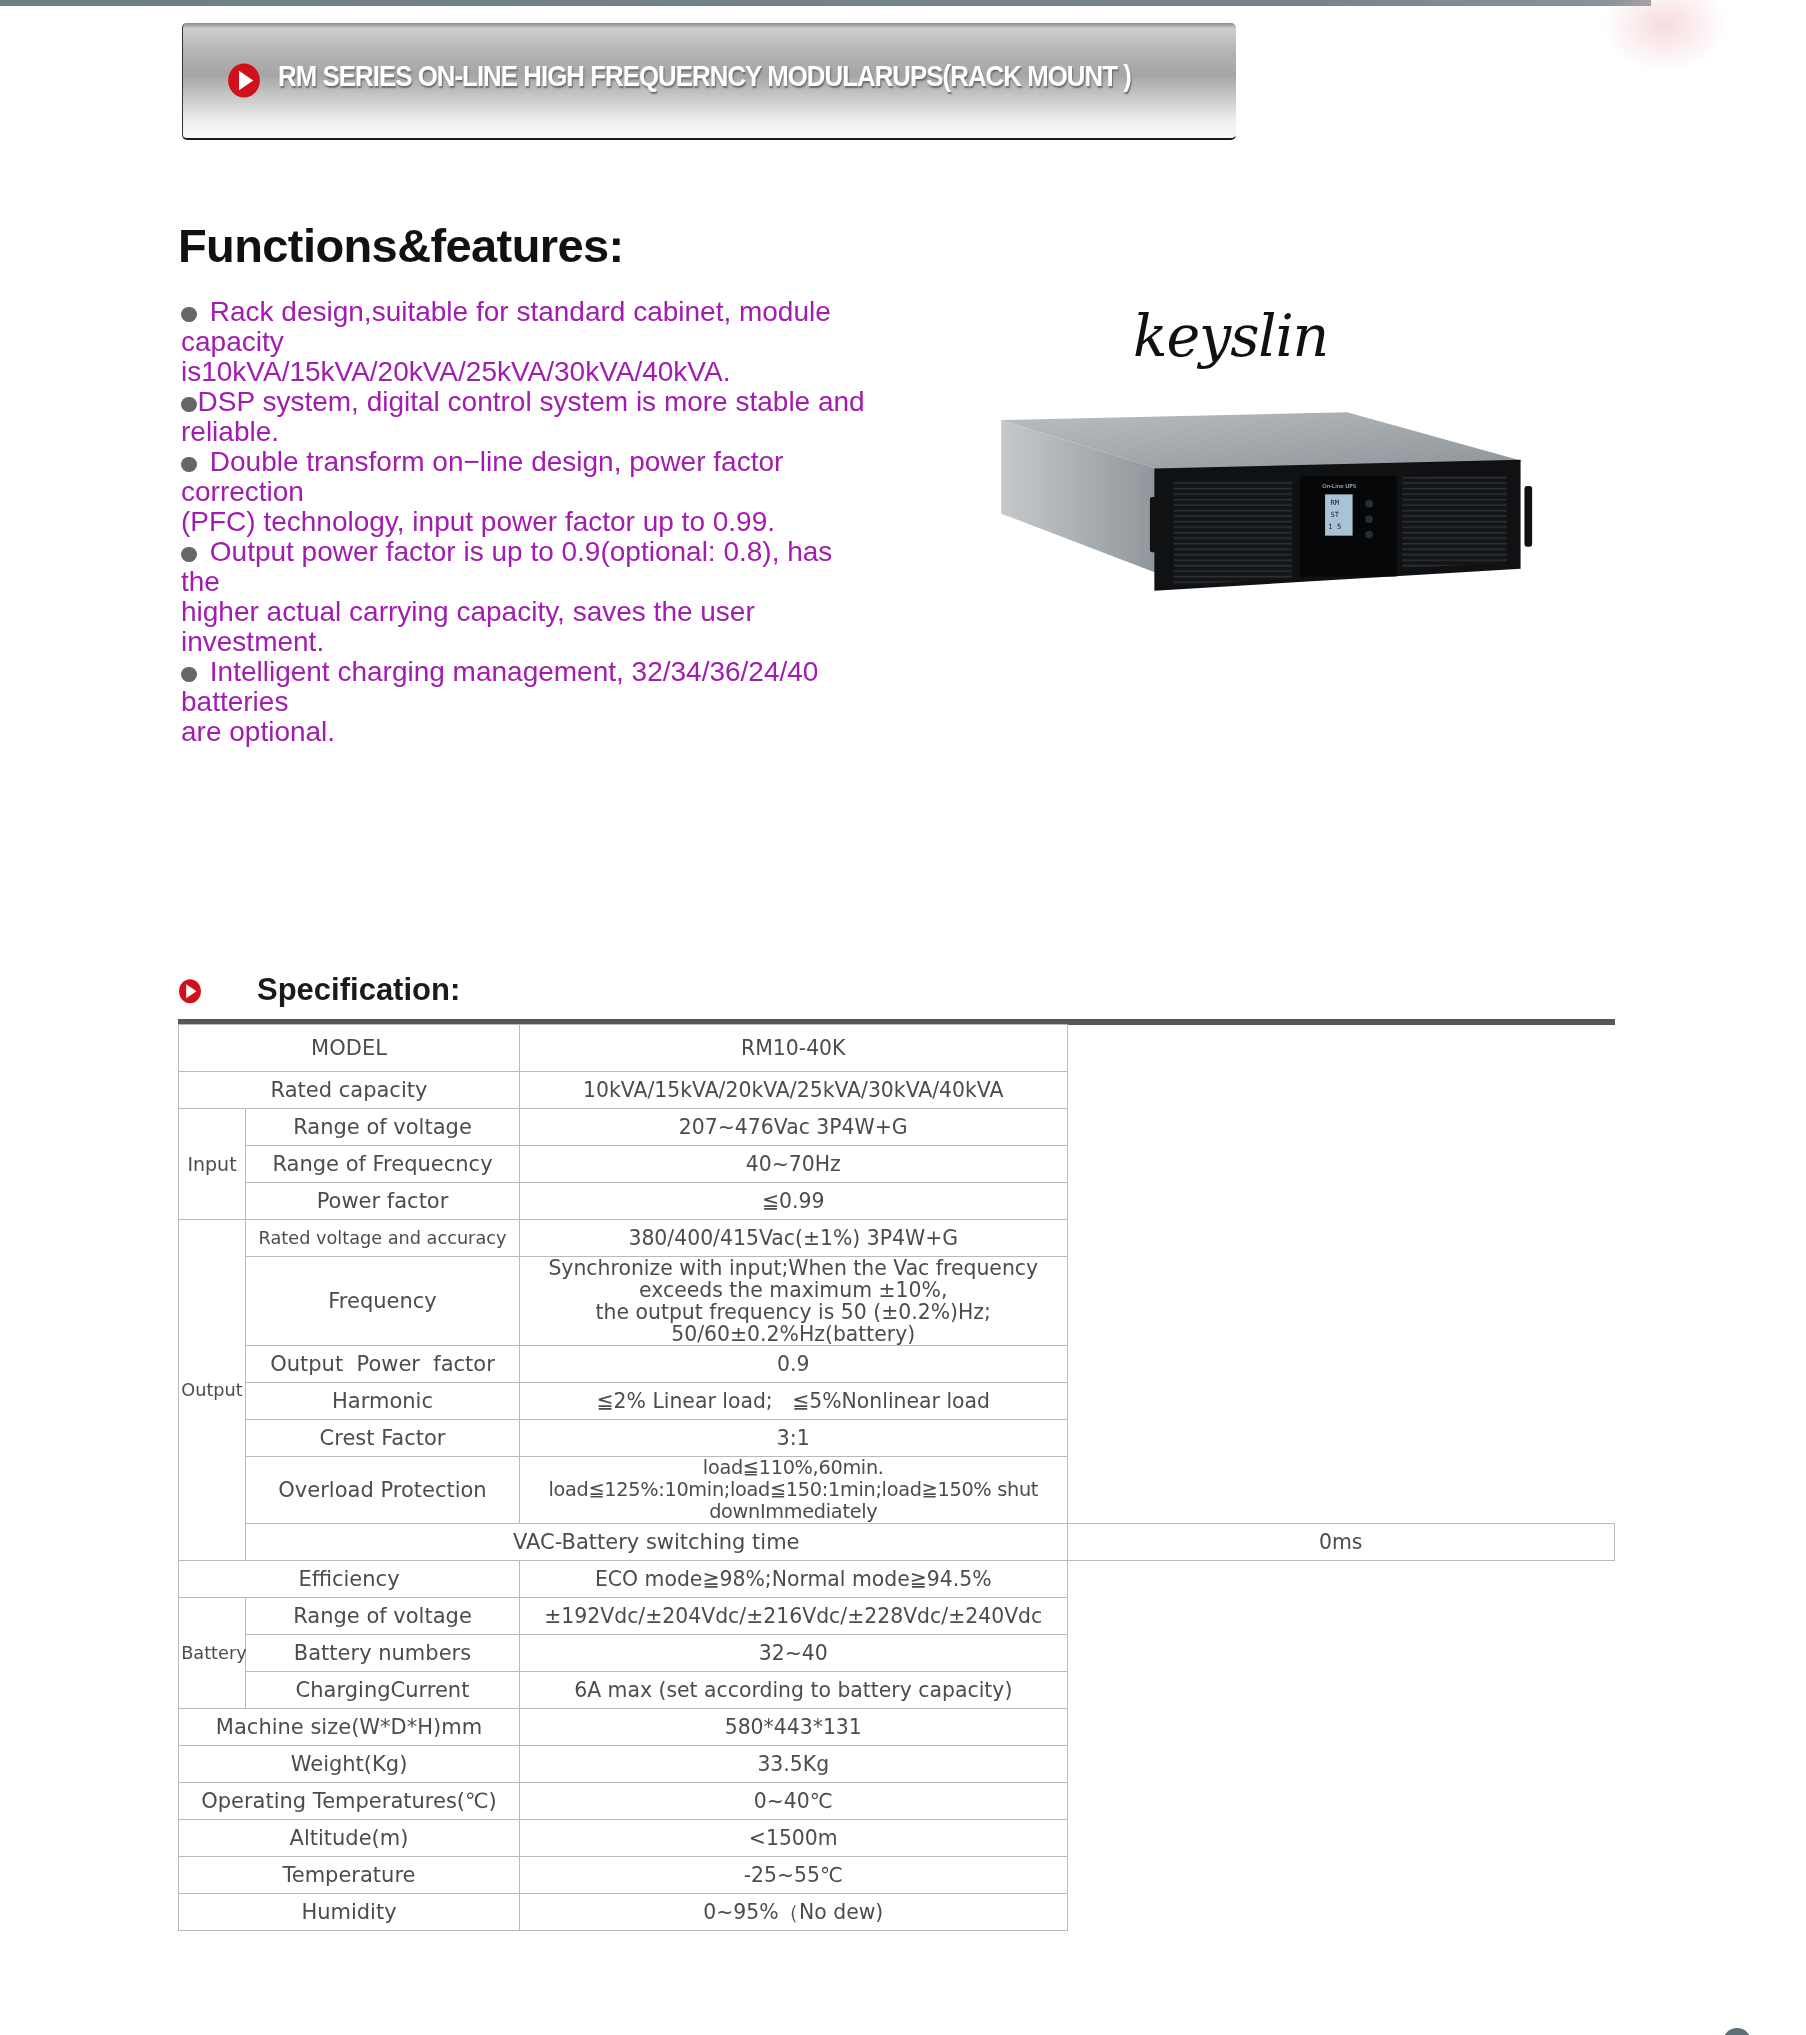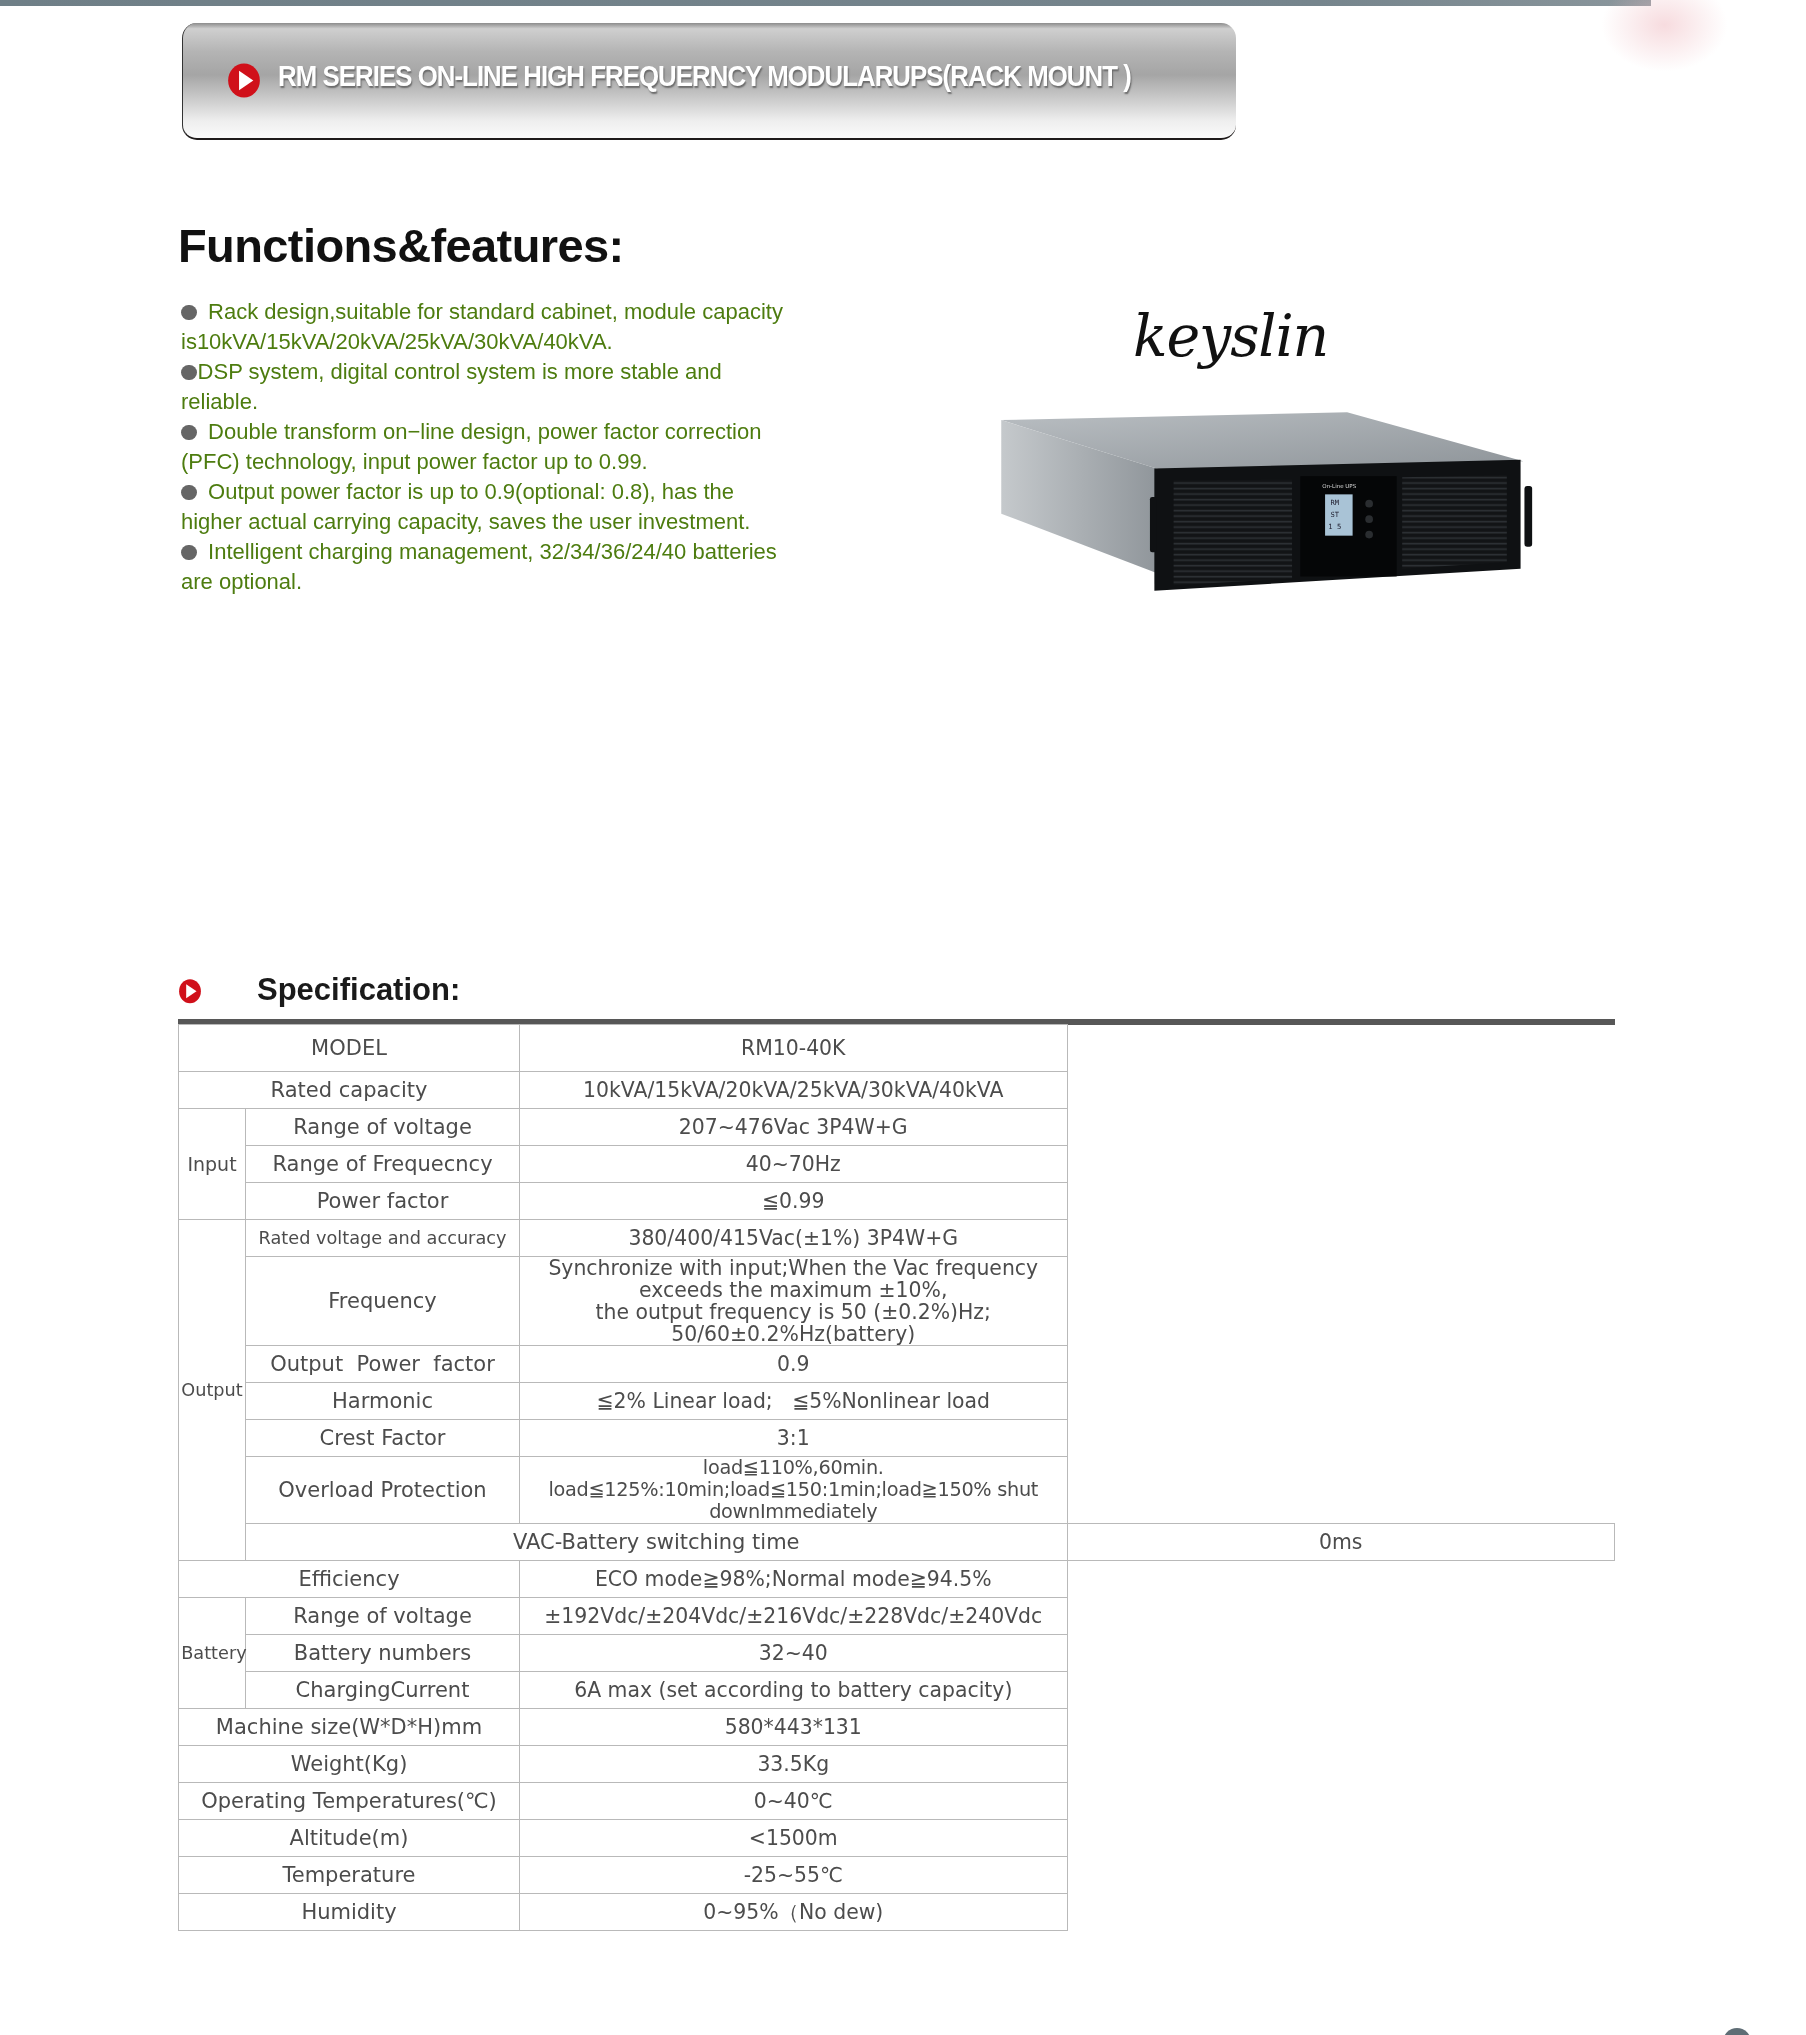--- a/index.html
+++ b/index.html
@@ -2,32 +2,32 @@
 <html style="font-size:8.8px"><head>
 <meta charset="utf-8">
 <style>
   html, body { margin:0; padding:0; background:#ffffff; }
   body { width:1806px; height:2035px; position:relative; overflow:hidden; font-family:"DejaVu Sans", sans-serif; }
 
   .top-bar { position:absolute; left:0; top:0; width:1651px; height:5.5px; background:linear-gradient(90deg,#6f7f87,#76858d 80%,#8a969c); }
   .top-blush { position:absolute; left:1601px; top:-22px; width:127px; height:94px; border-radius:50%;
     background:radial-gradient(ellipse at center, rgba(240,190,196,0.55), rgba(255,255,255,0) 70%); }
 
-  .banner { position:absolute; left:182px; top:23px; width:1054px; height:117px; border-radius:15px;
+  .banner { position:absolute; left:182px; top:23px; width:1054px; height:117px; border-radius:5px;
     background:linear-gradient(180deg,#8c8c8c 0%,#cfcfcf 5%,#b4b4b4 25%,#a5a5a5 45%,#c9c9c9 65%,#eeeeee 85%,#fafafa 100%);
     border-bottom:2.2px solid #1e1a1a; border-left:1.1px solid #333; box-sizing:border-box; }
   .banner-icon { position:absolute; left:44px; top:40px; width:34px; height:35px; }
   .banner-title { position:absolute; left:95px; top:36px; font-family:"Liberation Sans", sans-serif; font-weight:bold;
     font-size:30px; color:#ffffff; letter-spacing:-1.1px; transform:scaleX(0.86); transform-origin:left center; white-space:nowrap;
     text-shadow:1.1px 1.7px 1.7px #6a6a6a; }
 
   .features-title { position:absolute; left:178px; top:218px; font-family:"Liberation Sans", sans-serif; font-weight:bold;
     font-size:47px; color:#111111; letter-spacing:-0.6px; }
   .features-list { position:absolute; left:181px; top:297px; width:685px; font-family:"Liberation Sans", sans-serif;
-    font-size:22px; line-height:30px; color:#4d7c0f; }
+    font-size:28px; line-height:30px; color:#a21caf; }
   .feature-item { display:block; }
   .bullet { display:inline-block; width:15.5px; height:15.5px; border-radius:50%; background:#666; margin-right:5.5px; vertical-align:-1.1px; }
   .bullet.tight { margin-right:1.1px; }
 
   .brand-logo { position:absolute; left:1133px; top:303px; font-family:"DejaVu Serif", serif; font-style:italic;
     font-size:57px; color:#111; letter-spacing:-1.1px; }
 
   .product { position:absolute; left:994px; top:409px; width:552px; height:190px; }
 
   .spec-heading { position:absolute; left:178px; top:972px; height:44px; }

